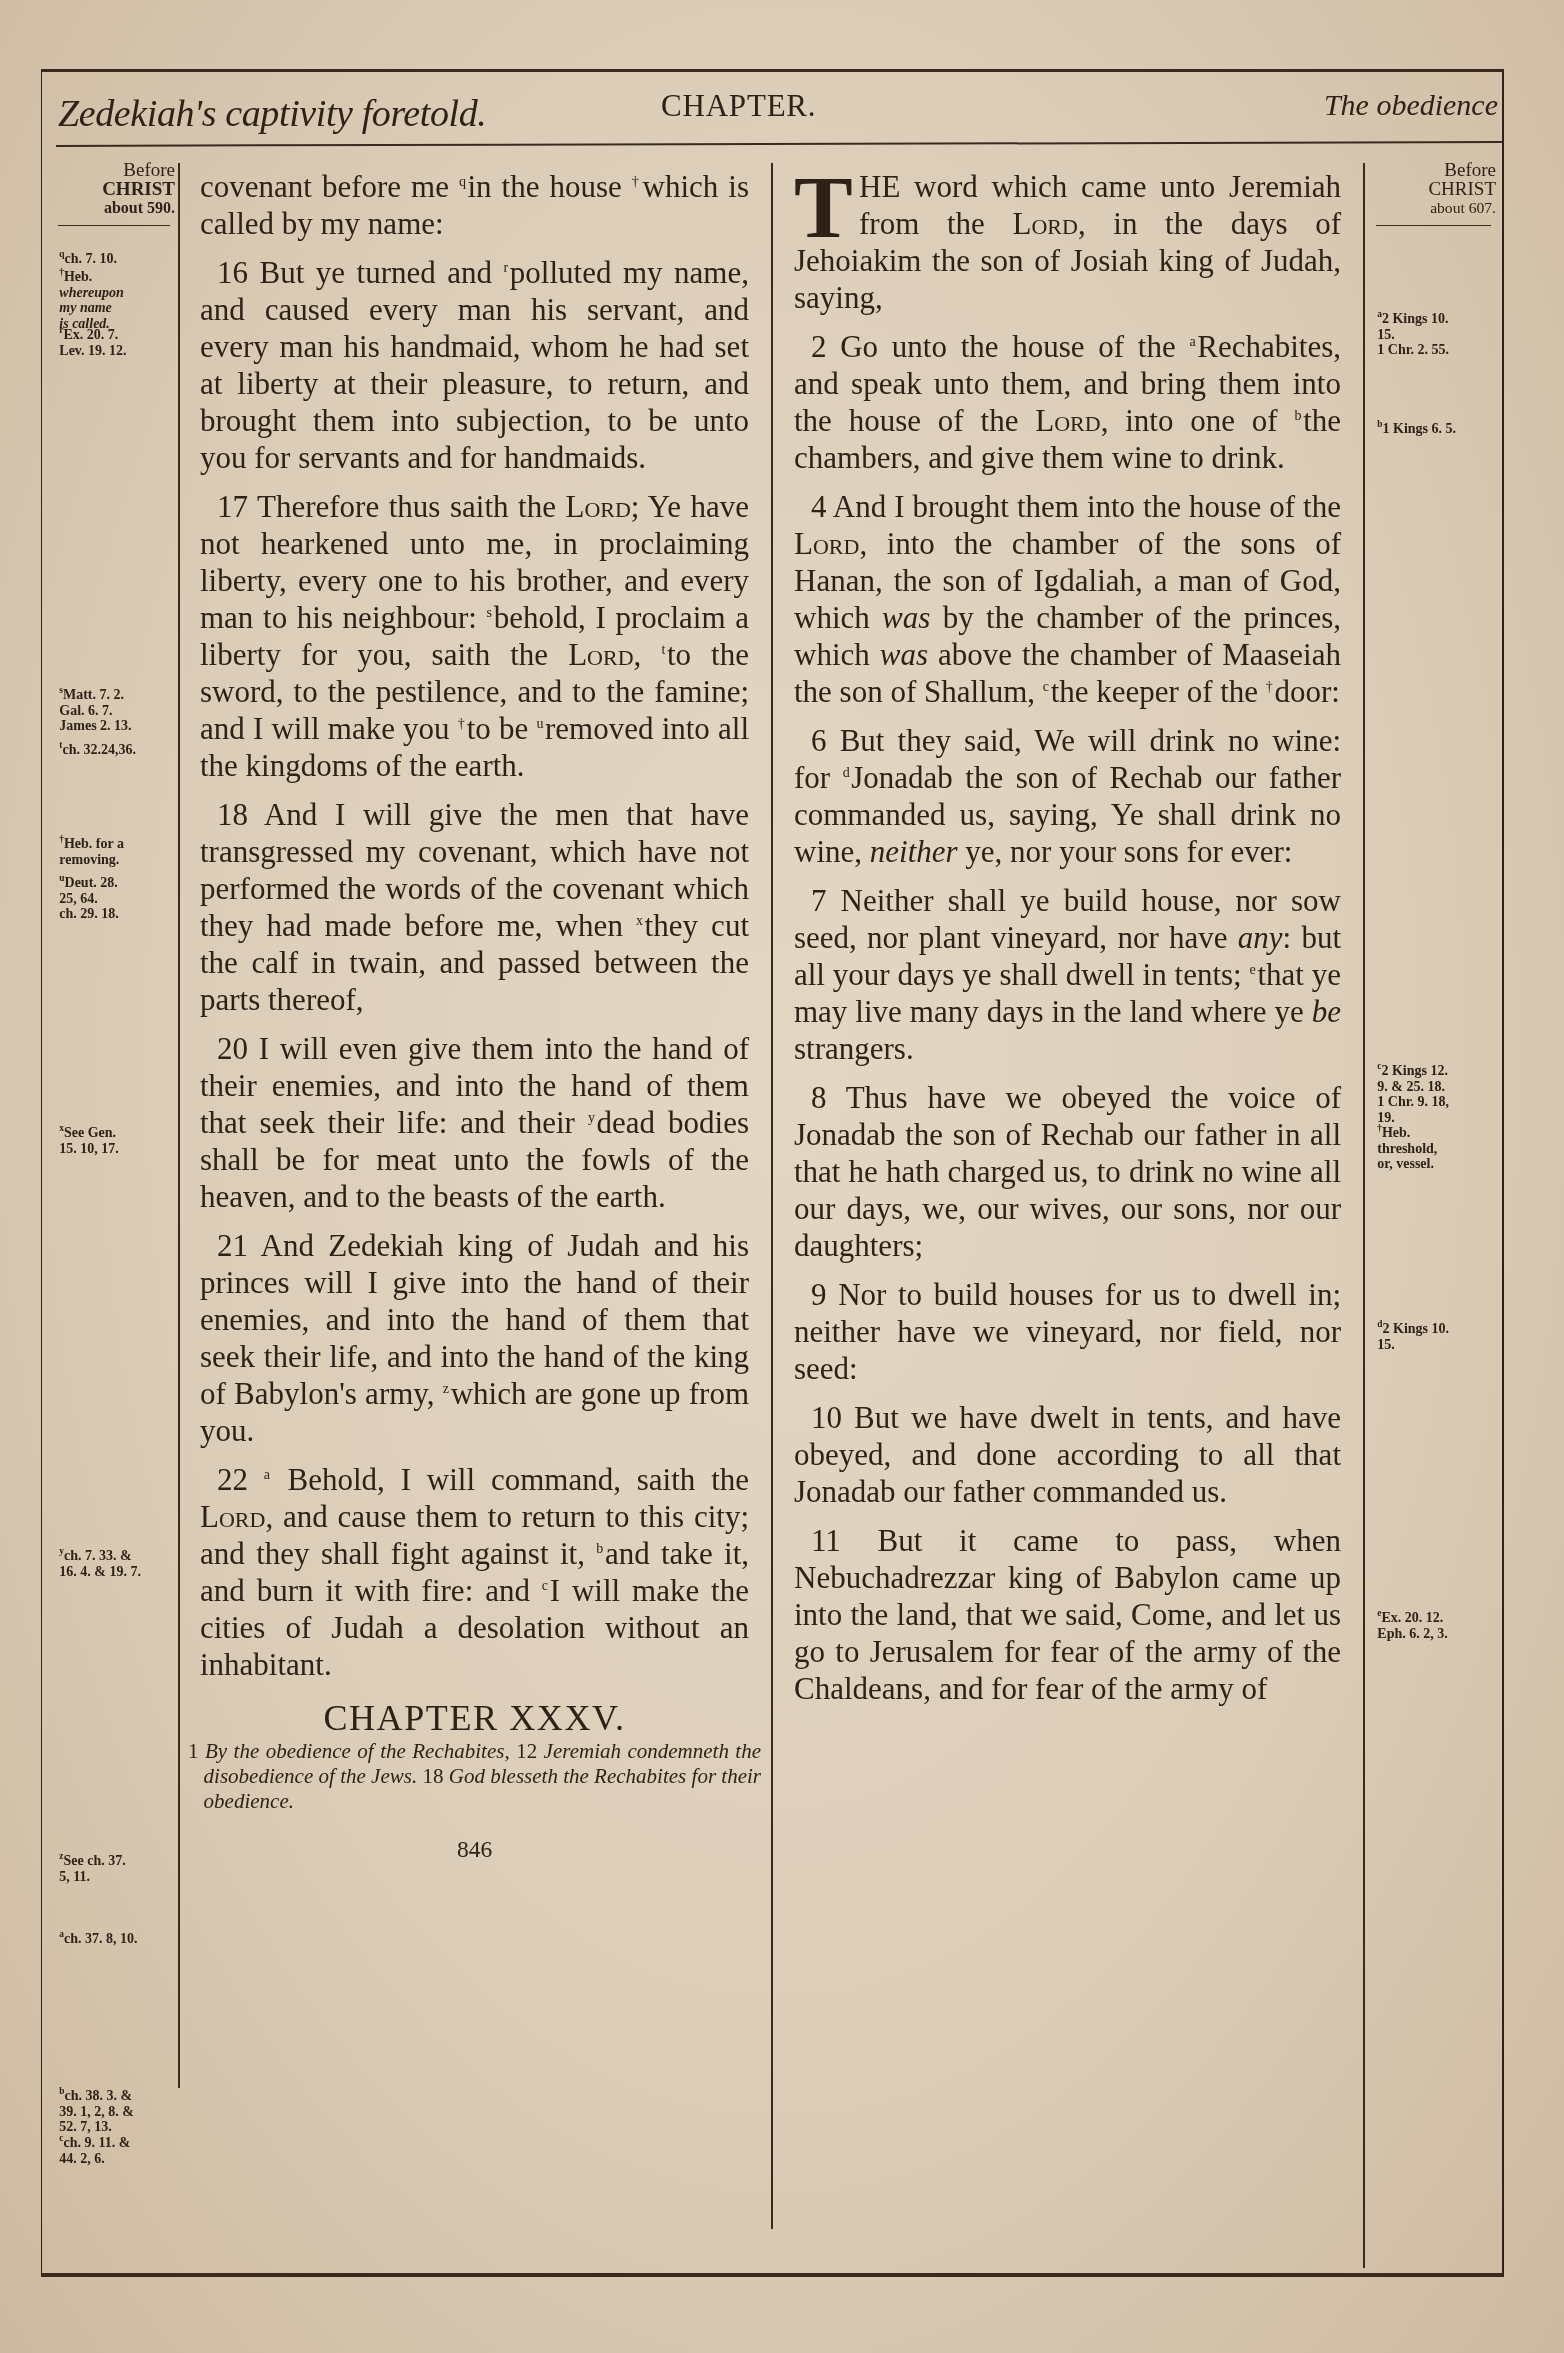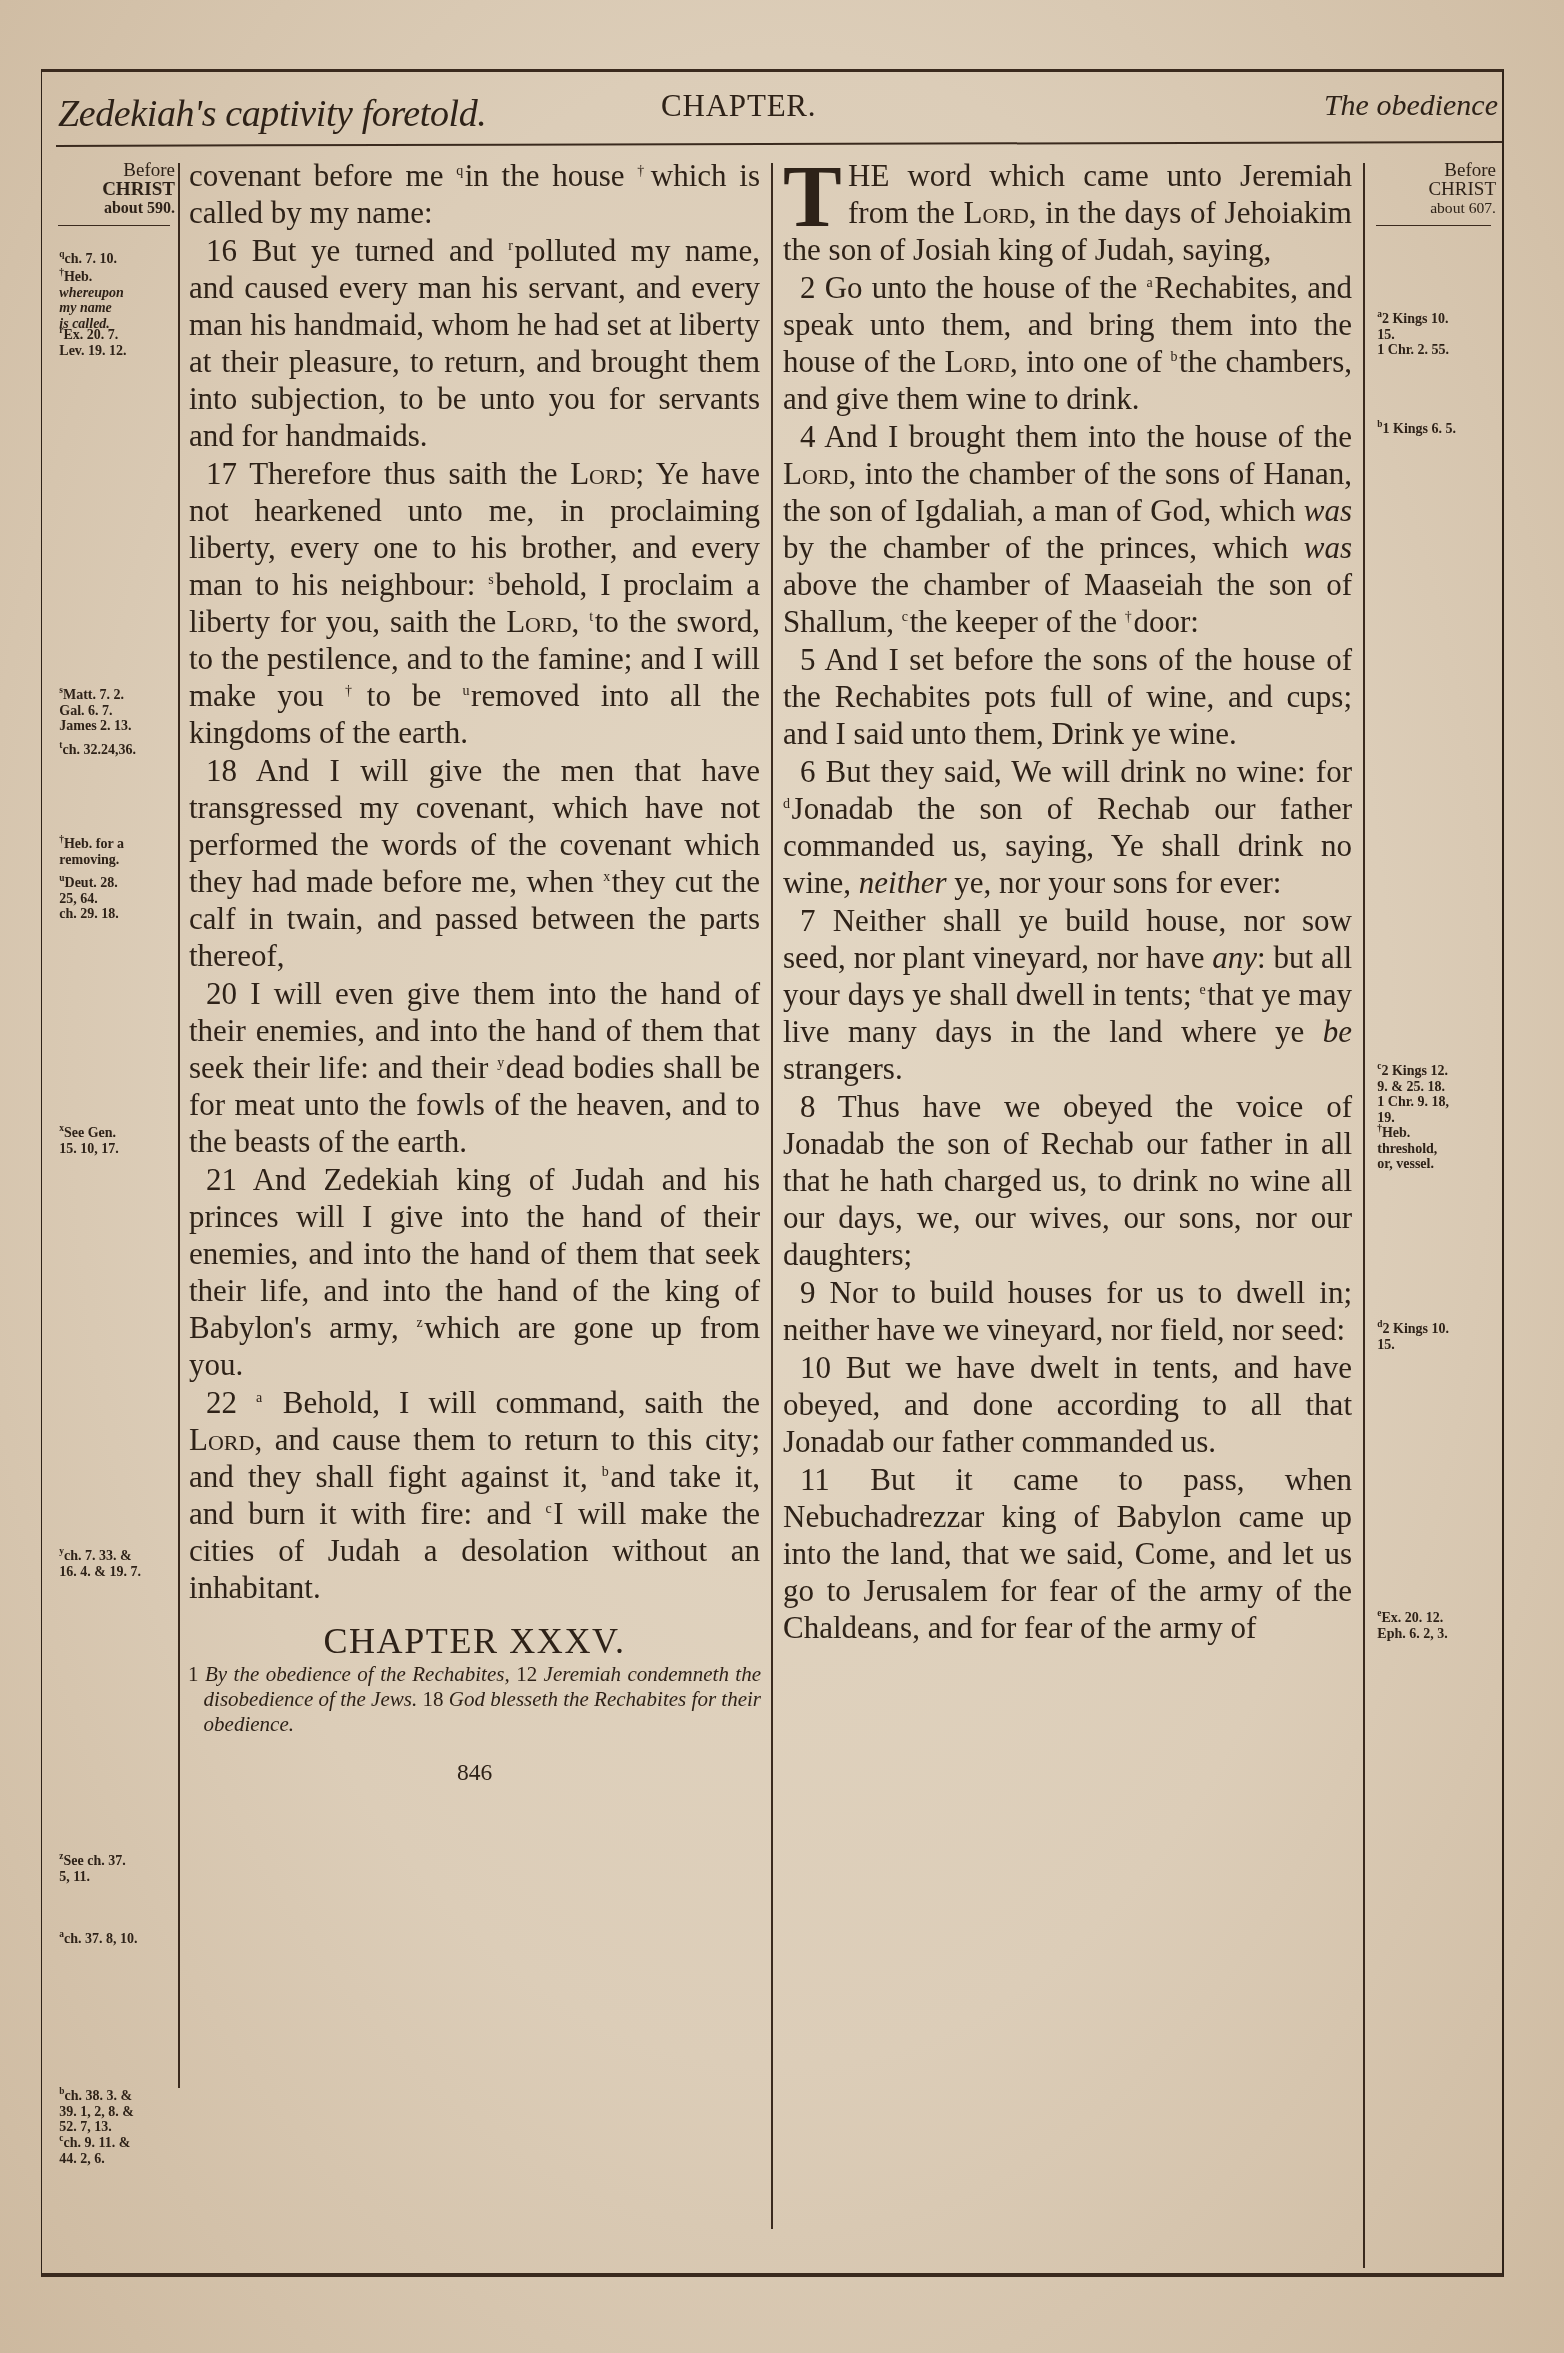--- a/index.html
+++ b/index.html
@@ -28,21 +28,21 @@
   .col-rule { position:absolute; width:1.6px; background:#3a2a1e; }
 
   .margin { position:absolute; font-size:15px; line-height:16.4px; text-align:left; }
   .margin .bc { text-align:right; font-size:19px; line-height:19px; }
   .margin .bc-rule { height:1.6px; background:#3a2a1e; margin:7.8px 4.7px 11px; }
   .mnote { position:absolute; left:6.3px; width:117px; font-weight:bold; font-size:14px; line-height:15.6px; }
   .mnote i { font-weight:bold; }
   .mnote sup { font-size:9.4px; }
 
   .textcol { position:absolute; font-size:31px; line-height:37px; text-align:justify; }
-  .textcol p { margin:1px; }
+  .textcol p { margin:12px; }
   .textcol .v { text-indent:17px; }
   .sc { font-variant:small-caps; }
   sup.ref { font-size:14px; vertical-align:super; line-height:0; margin-right:1.6px; }
   .dropcap { float:left; font-size:88px; line-height:69px; margin:4.7px 6.3px 0 0; font-weight:bold; }
 
   .chapter-title { text-align:center; font-size:36px; letter-spacing:1.6px; margin-top:14px; line-height:42px; }
   .chapter-summary { font-size:21px; line-height:25px; font-style:italic; text-align:justify; text-indent:-15.6px; padding-left:15.6px; }
   .chapter-summary .num { font-style:normal; }
   .page-number { text-align:center; font-size:23.5px; margin-top:17px; }
 </style>
@@ -116,21 +116,20 @@
   <div class="chapter-title">CHAPTER XXXV.</div>
   <div class="chapter-summary" id="chapter-summary"><span class="num">1</span> <span>By the obedience of the Rechabites,</span> <span class="num">12</span> <span>Jeremiah condemneth the disobedience of the Jews.</span> <span class="num">18</span> <span>God blesseth the Rechabites for their obedience.</span></div>
   <div class="page-number">846</div>
 </div>
 
 <div class="textcol" style="left:782px; top:156px; width:571px;">
   <div id="rc-verses">
       <p><span class="dropcap">T</span>HE word which came unto Jeremiah from the <span class="sc">Lord</span>, in the days of Jehoiakim the son of Josiah king of Judah, saying,</p>
       <p class="v"><span>2</span> Go unto the house of the <sup class="ref">a</sup>Rechabites, and speak unto them, and bring them into the house of the <span class="sc">Lord</span>, into one of <sup class="ref">b</sup>the chambers, and give them wine to drink.</p>
       <p class="v"><span>4</span> And I brought them into the house of the <span class="sc">Lord</span>, into the chamber of the sons of Hanan, the son of Igdaliah, a man of God, which <i>was</i> by the chamber of the princes, which <i>was</i> above the chamber of Maaseiah the son of Shallum, <sup class="ref">c</sup>the keeper of the <sup class="ref">†</sup>door:</p>
-      <p class="v"><span>5</span> And I set before the sons of the house of the Rechabites pots full of wine, and cups; and I said unto them, Drink ye wine.</p>
       <p class="v"><span>6</span> But they said, We will drink no wine: for <sup class="ref">d</sup>Jonadab the son of Rechab our father commanded us, saying, Ye shall drink no wine, <i>neither</i> ye, nor your sons for ever:</p>
       <p class="v"><span>7</span> Neither shall ye build house, nor sow seed, nor plant vineyard, nor have <i>any</i>: but all your days ye shall dwell in tents; <sup class="ref">e</sup>that ye may live many days in the land where ye <i>be</i> strangers.</p>
       <p class="v"><span>8</span> Thus have we obeyed the voice of Jonadab the son of Rechab our father in all that he hath charged us, to drink no wine all our days, we, our wives, our sons, nor our daughters;</p>
       <p class="v"><span>9</span> Nor to build houses for us to dwell in; neither have we vineyard, nor field, nor seed:</p>
       <p class="v"><span>10</span> But we have dwelt in tents, and have obeyed, and done according to all that Jonadab our father commanded us.</p>
       <p class="v"><span>11</span> But it came to pass, when Nebuchadrezzar king of Babylon came up into the land, that we said, Come, and let us go to Jerusalem for fear of the army of the Chaldeans, and for fear of the army of</p>
     </div>
 </div>
 
 

